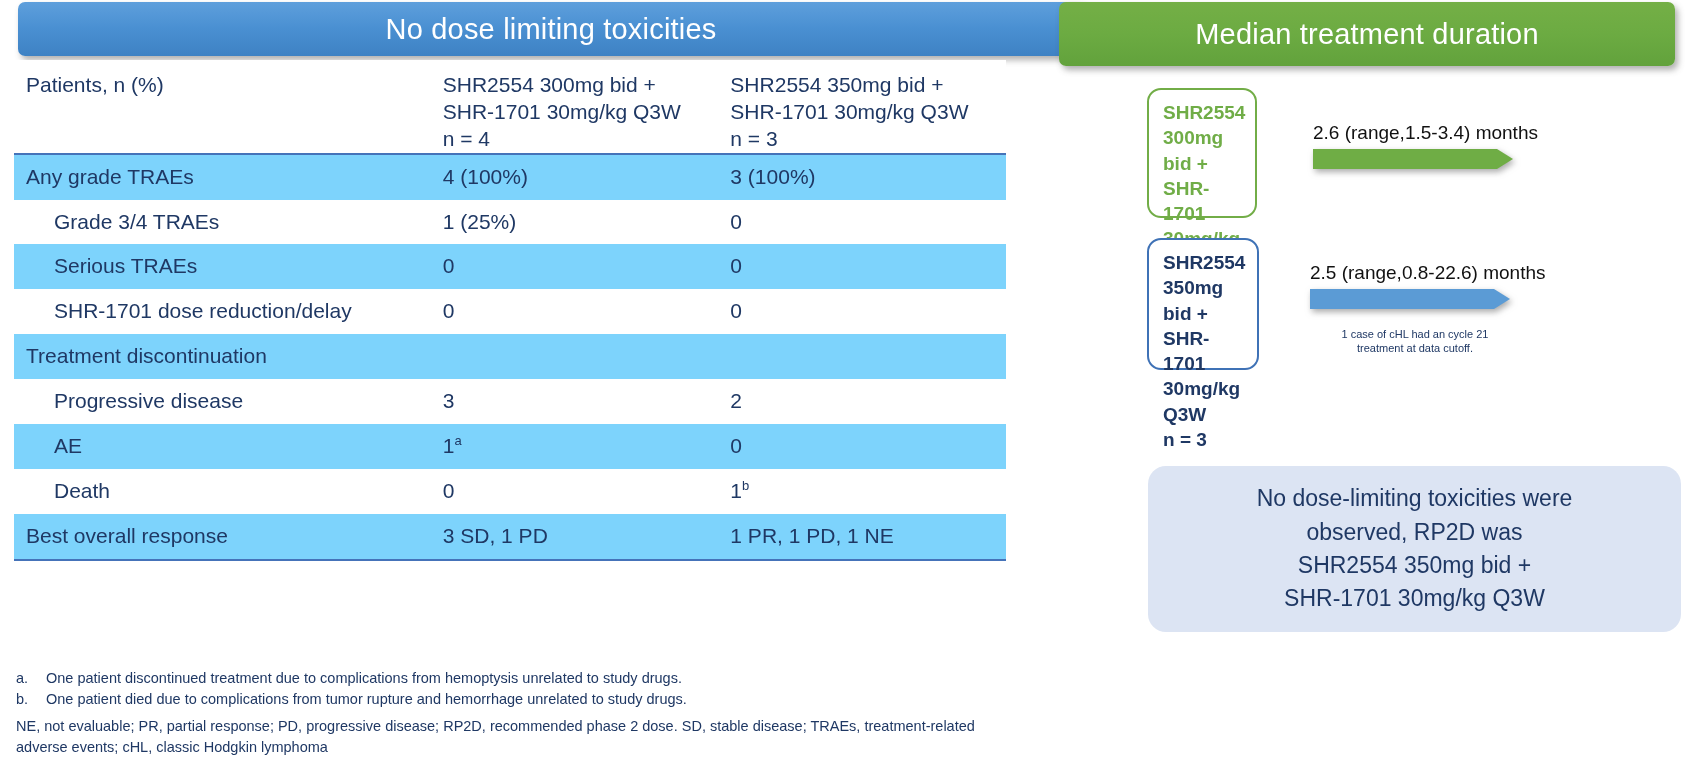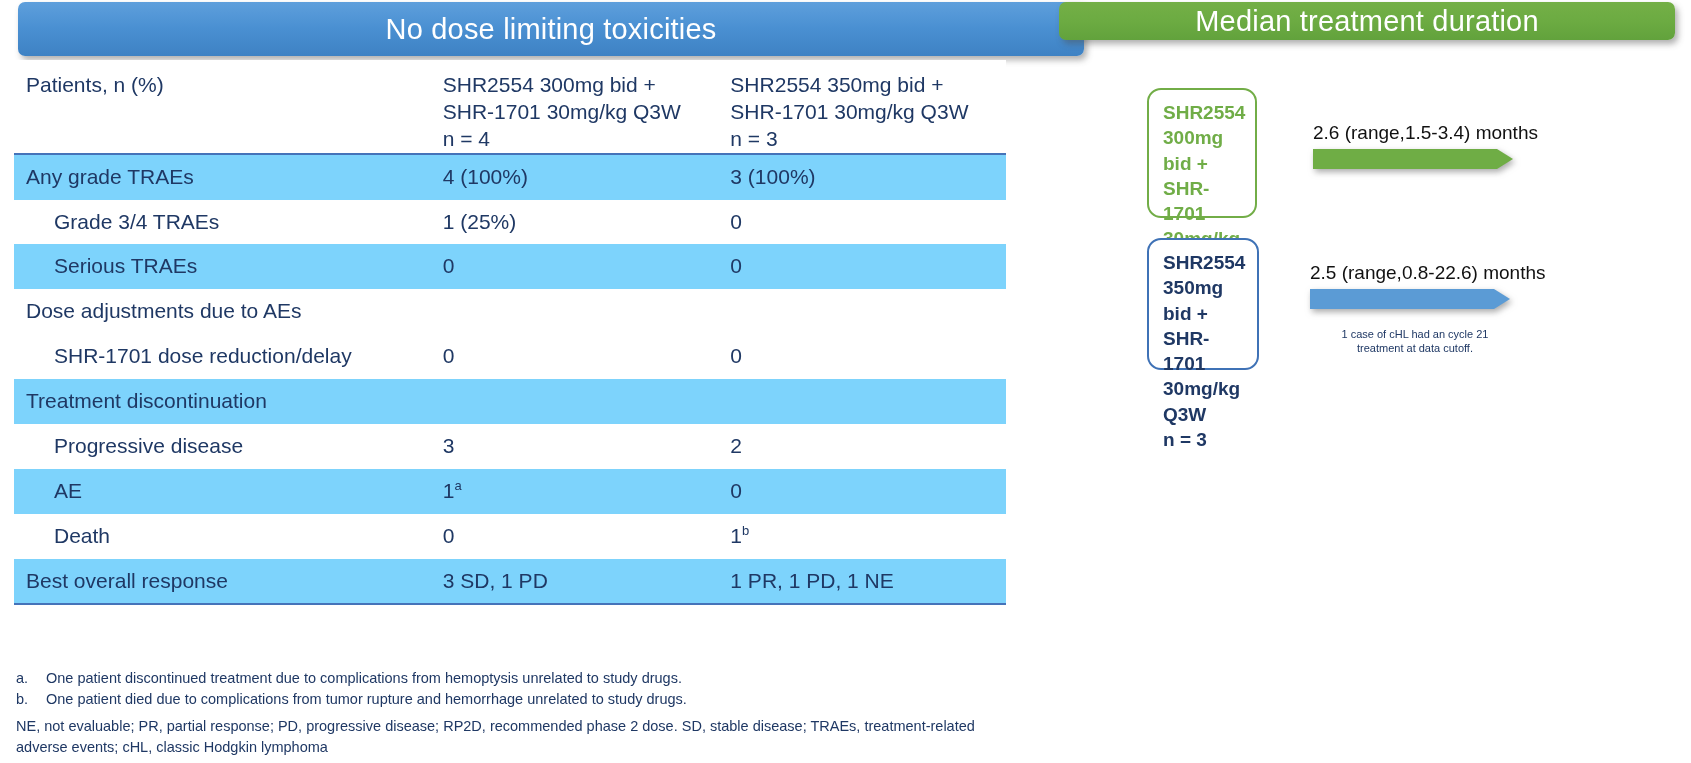--- a/index.html
+++ b/index.html
@@ -15,21 +15,21 @@
     position:absolute;border-radius:7px;
     display:flex;align-items:center;justify-content:center;
     color:#ffffff;font-size:29px;letter-spacing:.2px;
     box-shadow:3px 4px 6px rgba(80,80,80,.45);
   }
   .hdr-blue{
     left:18px;top:2px;width:1066px;height:54px;
     background:linear-gradient(180deg,#5E9FDC 0%,#4A90D2 48%,#3E82C4 100%);
   }
   .hdr-green{
-    left:1059px;top:2px;width:616px;height:38px;
+    left:1059px;top:2px;width:616px;height:64px;
     background:linear-gradient(180deg,#74AF46 0%,#6CAB42 50%,#62A23C 100%);
   }
 
   
   .tbl{position:absolute;left:14px;top:60px;width:992px;border-collapse:collapse;}
   .tbl td{
     font-size:21px;color:#1F3864;vertical-align:top;
     padding:9px 8px 9px 12px;line-height:1.28;
   }
   .tbl td.c1{width:400px;}
@@ -129,25 +129,20 @@
         <td class="c2">1 (25%)</td>
         <td class="c3">0</td>
       </tr>
 
       <tr class="shade">
         <td class="c1 indent">Serious TRAEs</td>
         <td class="c2">0</td>
         <td class="c3">0</td>
       </tr>
 
-      <tr class="plain">
-        <td class="c1">Dose adjustments due to AEs</td>
-        <td class="c2"></td>
-        <td class="c3"></td>
-      </tr>
 
 
       <tr class="plain">
         <td class="c1 indent">SHR-1701 dose reduction/delay</td>
         <td class="c2">0</td>
         <td class="c3">0</td>
       </tr>
 
       <tr class="shade">
         <td class="c1">Treatment discontinuation</td>
@@ -221,14 +216,22 @@
     <div class="arrow arrow-blue" style="width:200px;">
         <span></span>
       </div>
   </div>
 
   <div class="subnote" style="left:1290px;top:327px;">
     <div>1 case of cHL had an cycle 21</div>
     <div>treatment at data cutoff.</div>
   </div>
 
+  <div class="concl">
+    <div>
+      <div>No dose-limiting toxicities were</div>
+      <div>observed, RP2D was</div>
+      <div>SHR2554 350mg bid +</div>
+      <div>SHR-1701 30mg/kg Q3W</div>
+    </div>
+  </div>
 
 </div>
 
 </body></html>

